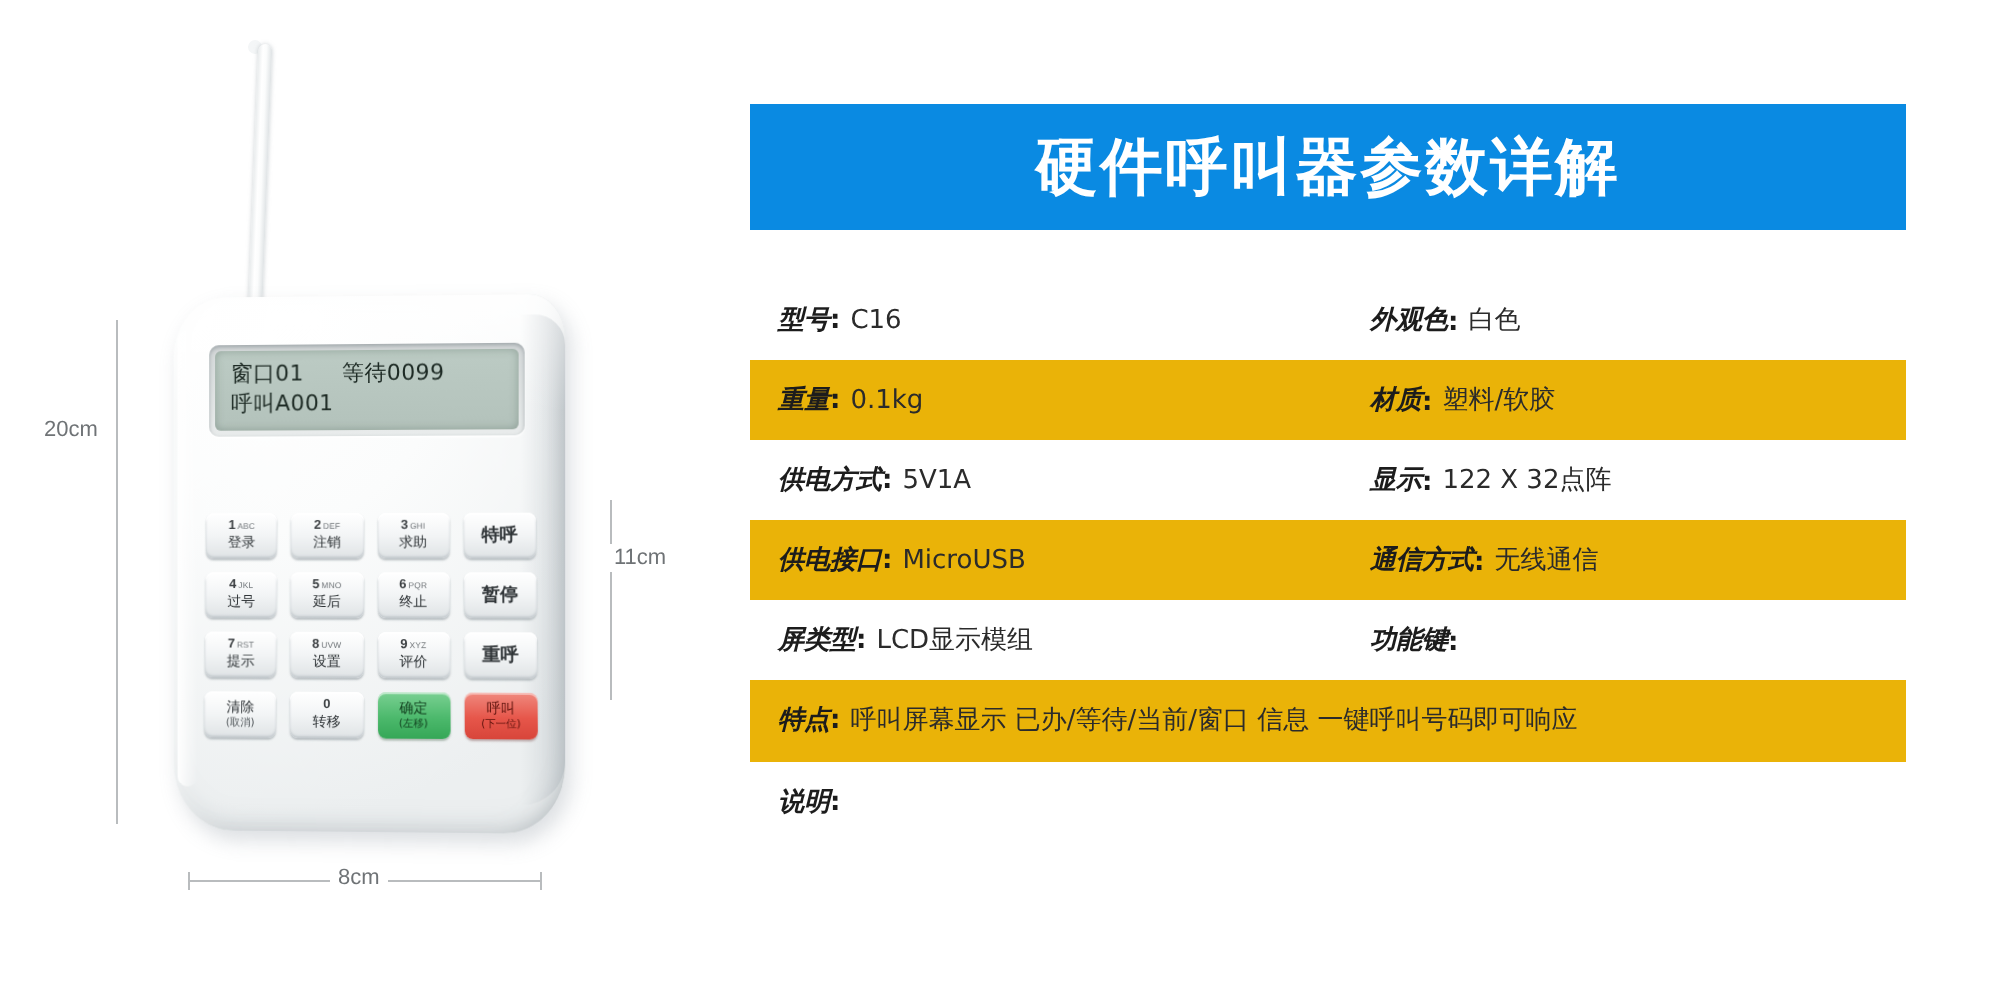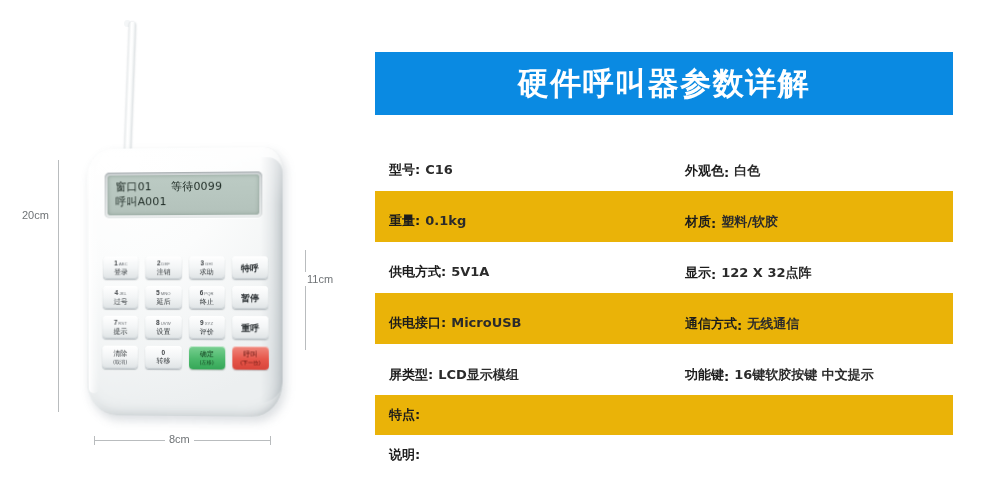--- a/index.html
+++ b/index.html
@@ -220,24 +220,25 @@
     padding: 11px 0;
     box-sizing: border-box;
     font-family: "DejaVu Sans", sans-serif;
   }
   .spec-cell.col-a { width: 296px; }
   .spec-cell.col-b { width: 268px; align-items: flex-end; }
   .spec-cell.full { width: 560px; }
   .spec-label {
     font-size: 13px; font-weight: 700; color: #1c1c1c;
     white-space: nowrap;
+    font-style: italic;
   }
   .spec-sep { font-size: 13px; font-weight: 700; color: #1c1c1c; margin-right: 5px; }
   .spec-value {
-    font-size: 13px; color: #2b2b2b; font-weight: 700; margin-top: 11px;
+    font-size: 13px; color: #2b2b2b; font-weight: 400;
   }
   .spec-value.wrap { white-space: normal; line-height: 19px; }
   .spec-cell.full .spec-value { max-width: 470px; }
 </style>
 </head>
 <body>
 
 <div id="product-figure">
 
   <div class="dim-line-v" style="left:58px; top:160px; height:252px;"></div>
@@ -446,28 +447,28 @@
 
     <div class="spec-row">
       <div class="spec-cell col-a">
         <span class="spec-label">屏类型</span>
         <span class="spec-sep">:</span>
         <span class="spec-value">LCD显示模组</span>
       </div>
       <div class="spec-cell col-b">
         <span class="spec-label">功能键</span>
         <span class="spec-sep">:</span>
-        <span class="spec-value">16键软胶按键 中文提示</span>
       </div>
     </div>
 
     <div class="spec-row shaded">
       <div class="spec-cell full">
         <span class="spec-label">特点</span>
         <span class="spec-sep">:</span>
+        <span class="spec-value wrap">呼叫屏幕显示 已办/等待/当前/窗口 信息 一键呼叫号码即可响应</span>
       </div>
     </div>
 
     <div class="spec-row">
       <div class="spec-cell full">
         <span class="spec-label">说明</span>
         <span class="spec-sep">:</span>
       </div>
     </div>
 

